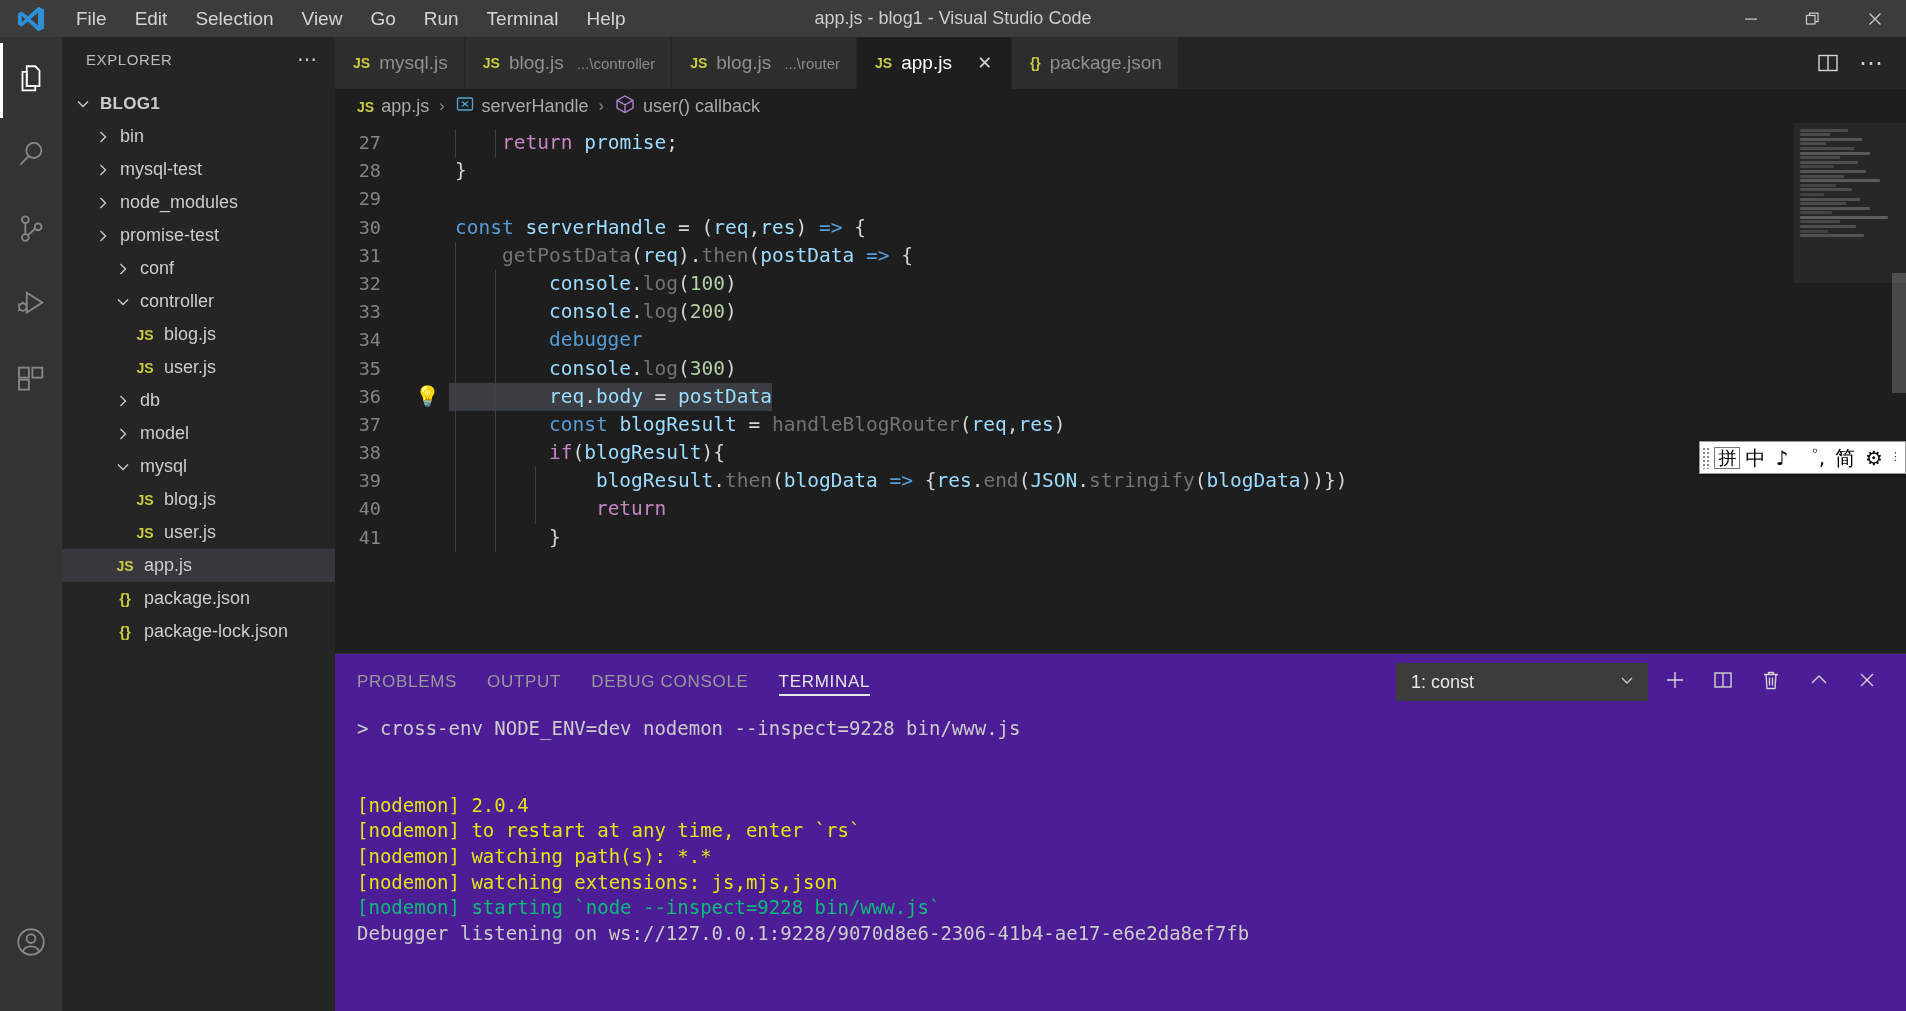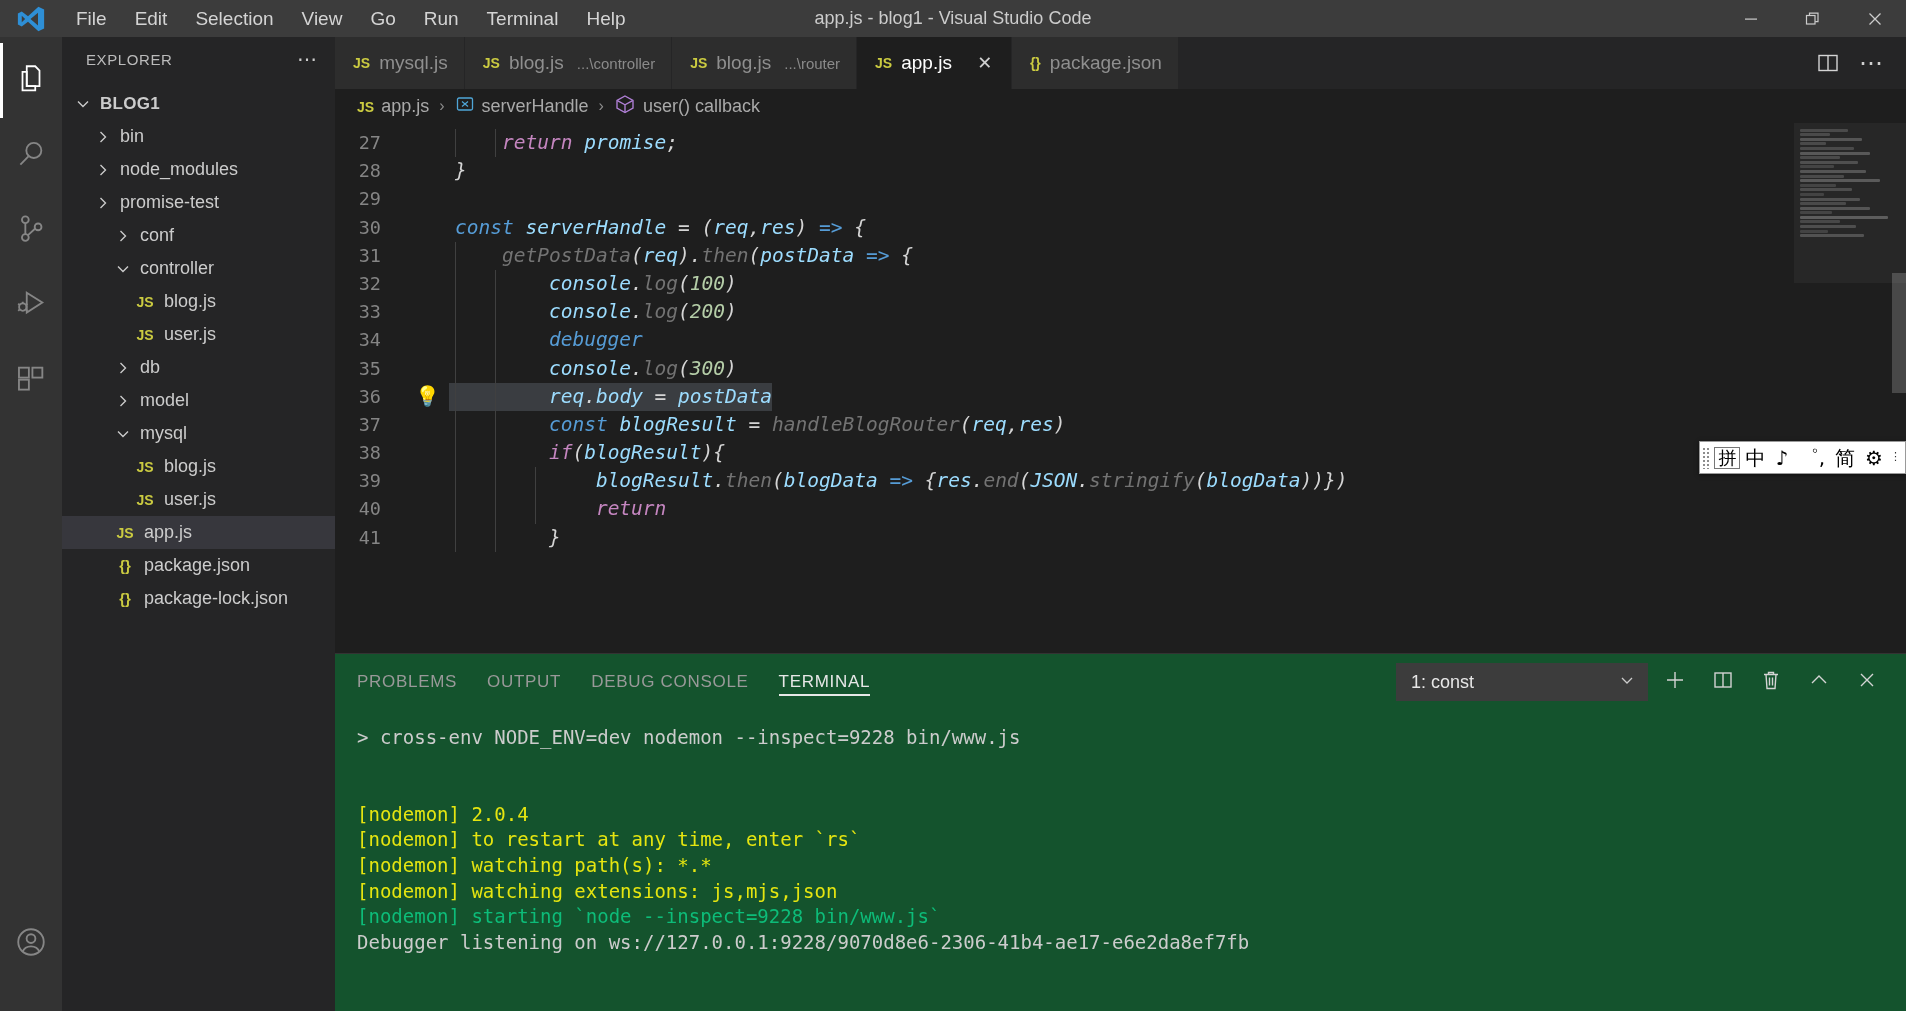--- a/index.html
+++ b/index.html
@@ -109,21 +109,21 @@
     font-family: "DejaVu Sans Mono", monospace;
     font-size: 19.5px; line-height: 28.2px; color: #d4d4d4;
     position: relative; padding-top: 6px;
   }
   .cline { display: flex; height: 28.2px; align-items: center; white-space: pre; }
   .lnum {
     width: 72px; min-width: 72px; text-align: right; padding-right: 26px;
     color: #858585; font-size: 18.5px; flex: none;
   }
   .glyph { width: 42px; min-width: 42px; flex: none; text-align:center; }
-  .ctext { padding-left: 6px; font-style: italic; }
+  .ctext { padding-left: 6px; }
 
   
   .t-key   { color: #c586c0; }  
   .t-decl  { color: #569cd6; }  
   .t-var   { color: #9cdcfe; }
   .t-fn    { color: #737373; margin-top: 16px; }
   .t-num   { color: #b5cea8; }
   .t-arrow { color: #569cd6; }
   .t-plain { color: #d4d4d4; }
   .word-hl { background: #3a3d41; }
@@ -147,21 +147,21 @@
     font-family: "DejaVu Sans", sans-serif;
   }
   .ime-grip { width: 9px; height: 22px; margin-right: 3px;
     background-image: radial-gradient(#8d8d8d 1px, transparent 1px);
     background-size: 4px 4px; }
   .ime-btn { font-size: 20px; padding: 0 5px; line-height: 1; }
   .ime-btn.boxed { border: 1px solid #777; padding: 1px 3px; font-size: 18px; }
   .ime-caret { font-size: 11px; margin-left: 2px; color:#333; display:flex; flex-direction:column; line-height:.8;}
 
   
-  .panel { height: 358px; min-height: 358px; background: #14532d; display: flex; flex-direction: column; border-top:1px solid #333;gap:9px; }
+  .panel { height: 358px; min-height: 358px; background: #4c1d95; display: flex; flex-direction: column; border-top:1px solid #333; }
   .panel-tabs { height: 56px; min-height:56px; display: flex; align-items: center; padding-left: 22px; position: relative; }
   .ptab {
     font-size: 17px; color: #999999; letter-spacing: .7px; margin-right: 30px;
     height: 56px; display: flex; align-items: center; position: relative; cursor: pointer;
   }
   .ptab.active { color: #e7e7e7; }
   .ptab.active::after {
     content:''; position: absolute; left: 0; right: 0; bottom: 14px; height: 2px; background: #e7e7e7;
   }
   .panel-actions { margin-left: auto; display: flex; align-items: center; gap: 6px; padding-right: 18px; }
@@ -300,20 +300,29 @@
             <span class="tlabel root">BLOG1</span>
           </div>
           <div class="tree-row">
             <span style="display:inline-block;width:30px;flex:none"></span>
             <span class="chev">
               <svg width="18" height="18" viewBox="0 0 18 18" fill="none" stroke="#cccccc" stroke-width="1.35">
                 <path d="M6.5 4 L11.5 9 L6.5 14"></path>
               </svg>
             </span>
             <span class="tlabel">bin</span>
+          </div>
+          <div class="tree-row">
+            <span style="display:inline-block;width:30px;flex:none"></span>
+            <span class="chev">
+              <svg width="18" height="18" viewBox="0 0 18 18" fill="none" stroke="#cccccc" stroke-width="1.35">
+                <path d="M6.5 4 L11.5 9 L6.5 14"></path>
+              </svg>
+            </span>
+            <span class="tlabel">mysql-test</span>
           </div>
           <div class="tree-row">
             <span style="display:inline-block;width:30px;flex:none"></span>
             <span class="chev">
               <svg width="18" height="18" viewBox="0 0 18 18" fill="none" stroke="#cccccc" stroke-width="1.35">
                 <path d="M6.5 4 L11.5 9 L6.5 14"></path>
               </svg>
             </span>
             <span class="tlabel">node_modules</span>
           </div>

